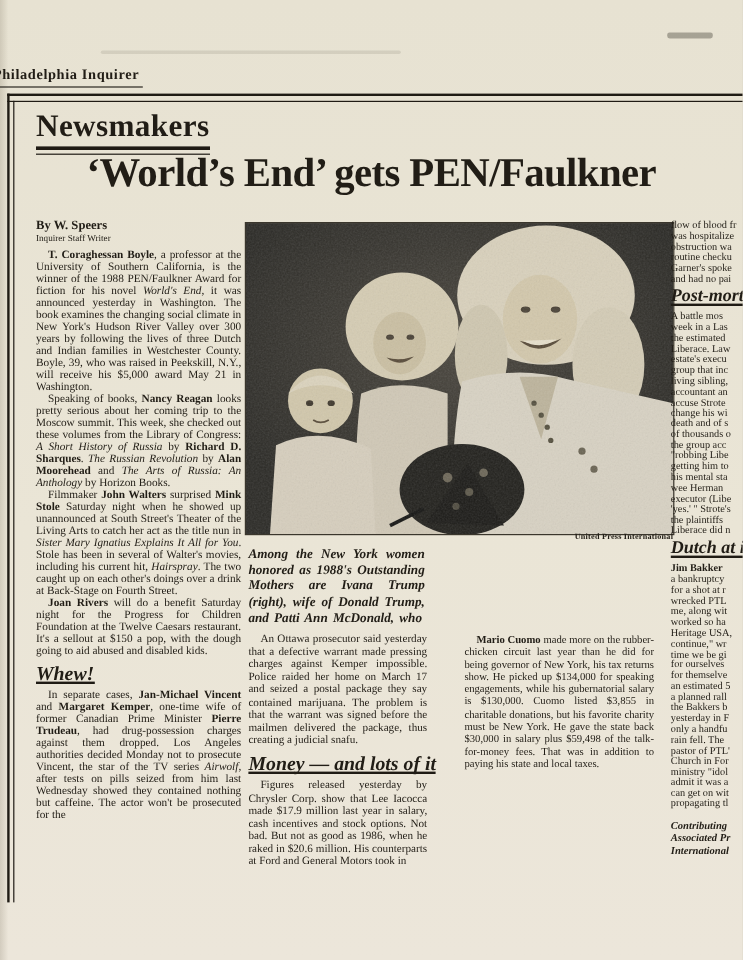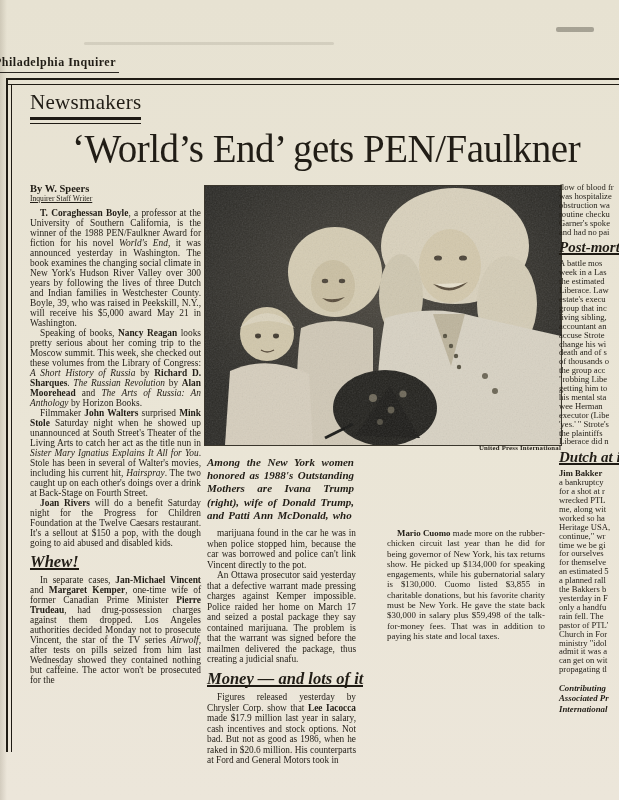--- a/index.html
+++ b/index.html
@@ -13,35 +13,35 @@
   }
   .rule{position:absolute;background:#1f1b14;}
   .masthead{
     position:absolute;left:-6px;top:55px;
     font-size:12px;font-weight:bold;letter-spacing:0.5px;
     border-bottom:1px solid #2a2620;padding:0 3px 2px 0;
     font-family:"Liberation Serif",serif;
   }
   .section-label{
     position:absolute;left:30px;top:90px;
-    font-size:21px;font-weight:normal;letter-spacing:0.3px;
+    font-size:26px;font-weight:bold;letter-spacing:0.3px;
     border-bottom:3px solid #1f1b14;padding-bottom:2px;
   }
   .section-label:after{
     content:"";position:absolute;left:0;right:0;bottom:-7px;height:1px;background:#1f1b14;
   }
   .headline{
     position:absolute;left:72px;top:126px;
-    font-size:39px;font-weight:normal;white-space:nowrap;letter-spacing:-0.5px;
+    font-size:34px;font-weight:bold;white-space:nowrap;letter-spacing:-0.5px;
   }
   .col{position:absolute;text-align:justify;}
   .col-left{left:30px;top:183px;width:171px;font-size:9.4px;line-height:10px;}
   .byline{text-align:left;margin-bottom:5px;}
   .byline .author{font-weight:bold;font-size:10.5px;line-height:11px;}
-  .byline .role{font-size:7.6px;line-height:9px;text-decoration:underline;}
+  .byline .role{font-size:7.6px;line-height:9px;}
   .para{margin:0;text-indent:10px;}
   .subhead{
     font-size:16.5px;font-weight:bold;font-style:italic;
     margin:9px 0 5px 0;text-align:left;text-indent:0;white-space:nowrap;
   }
   .subhead span{border-bottom:2.5px solid #1f1b14;padding-bottom:1px;display:inline-block;}
   .photo-frame{position:absolute;left:205px;top:186px;width:356px;height:259px;
     outline:1px solid #3a362c;background:#2b2a26;}
   .photo-credit{
     position:absolute;left:387px;top:444px;width:174px;
@@ -145,24 +145,23 @@
       <path d="M148 238 L120 252" stroke="#151513" stroke-width="3" fill="none"></path>
 
       <rect width="356" height="259" filter="url(#noise)" opacity="0.16"></rect>
     </svg>
   </div>
   <div class="photo-credit">United Press International</div>
 
   <div class="caption caption-1">Among the New York women honored as 1988's Outstanding Mothers are Ivana Trump (right), wife of Donald Trump, and Patti Ann McDonald, who</div>
 
   <div class="col col-a">
-    <p class="para">marijuana found in the car he was in when police stopped him, because the car was borrowed and police can't link Vincent directly to the pot.</p>
     <p class="para">An Ottawa prosecutor said yesterday that a defective warrant made pressing charges against Kemper impossible. Police raided her home on March 17 and seized a postal package they say contained marijuana. The problem is that the warrant was signed before the mailmen delivered the package, thus creating a judicial snafu.</p>
     <div class="subhead"><span>Money — and lots of it</span></div>
-    <p class="para"><span>Figures released yesterday by Chrysler Corp. show that </span><span style="font-weight: bold;">Lee Iacocca</span><span> made $17.9 million last year in salary, cash incentives and stock options. Not bad. But not as good as 1986, when he raked in $20.6 million. His counterparts at Ford and General Motors took in</span></p>
+    <p class="para"><span>Figures released yesterday by Chrysler Corp. show that </span><span style="font-weight: normal;">Lee Iacocca</span><span> made $17.9 million last year in salary, cash incentives and stock options. Not bad. But not as good as 1986, when he raked in $20.6 million. His counterparts at Ford and General Motors took in</span></p>
   </div>
 
   <div class="col col-b">
     <p class="para"><span style="font-weight: bold;">Mario Cuomo</span><span> made more on the rubber-chicken circuit last year than he did for being governor of New York, his tax returns show. He picked up $134,000 for speaking engagements, while his gubernatorial salary is $130,000. Cuomo listed $3,855 in charitable donations, but his favorite charity must be New York. He gave the state back $30,000 in salary plus $59,498 of the talk-for-money fees. That was in addition to paying his state and local taxes.</span></p>
   </div>
 
   <div class="col col-right">
     <p class="clip-block">flow of blood fr
 was hospitalize
 obstruction wa

